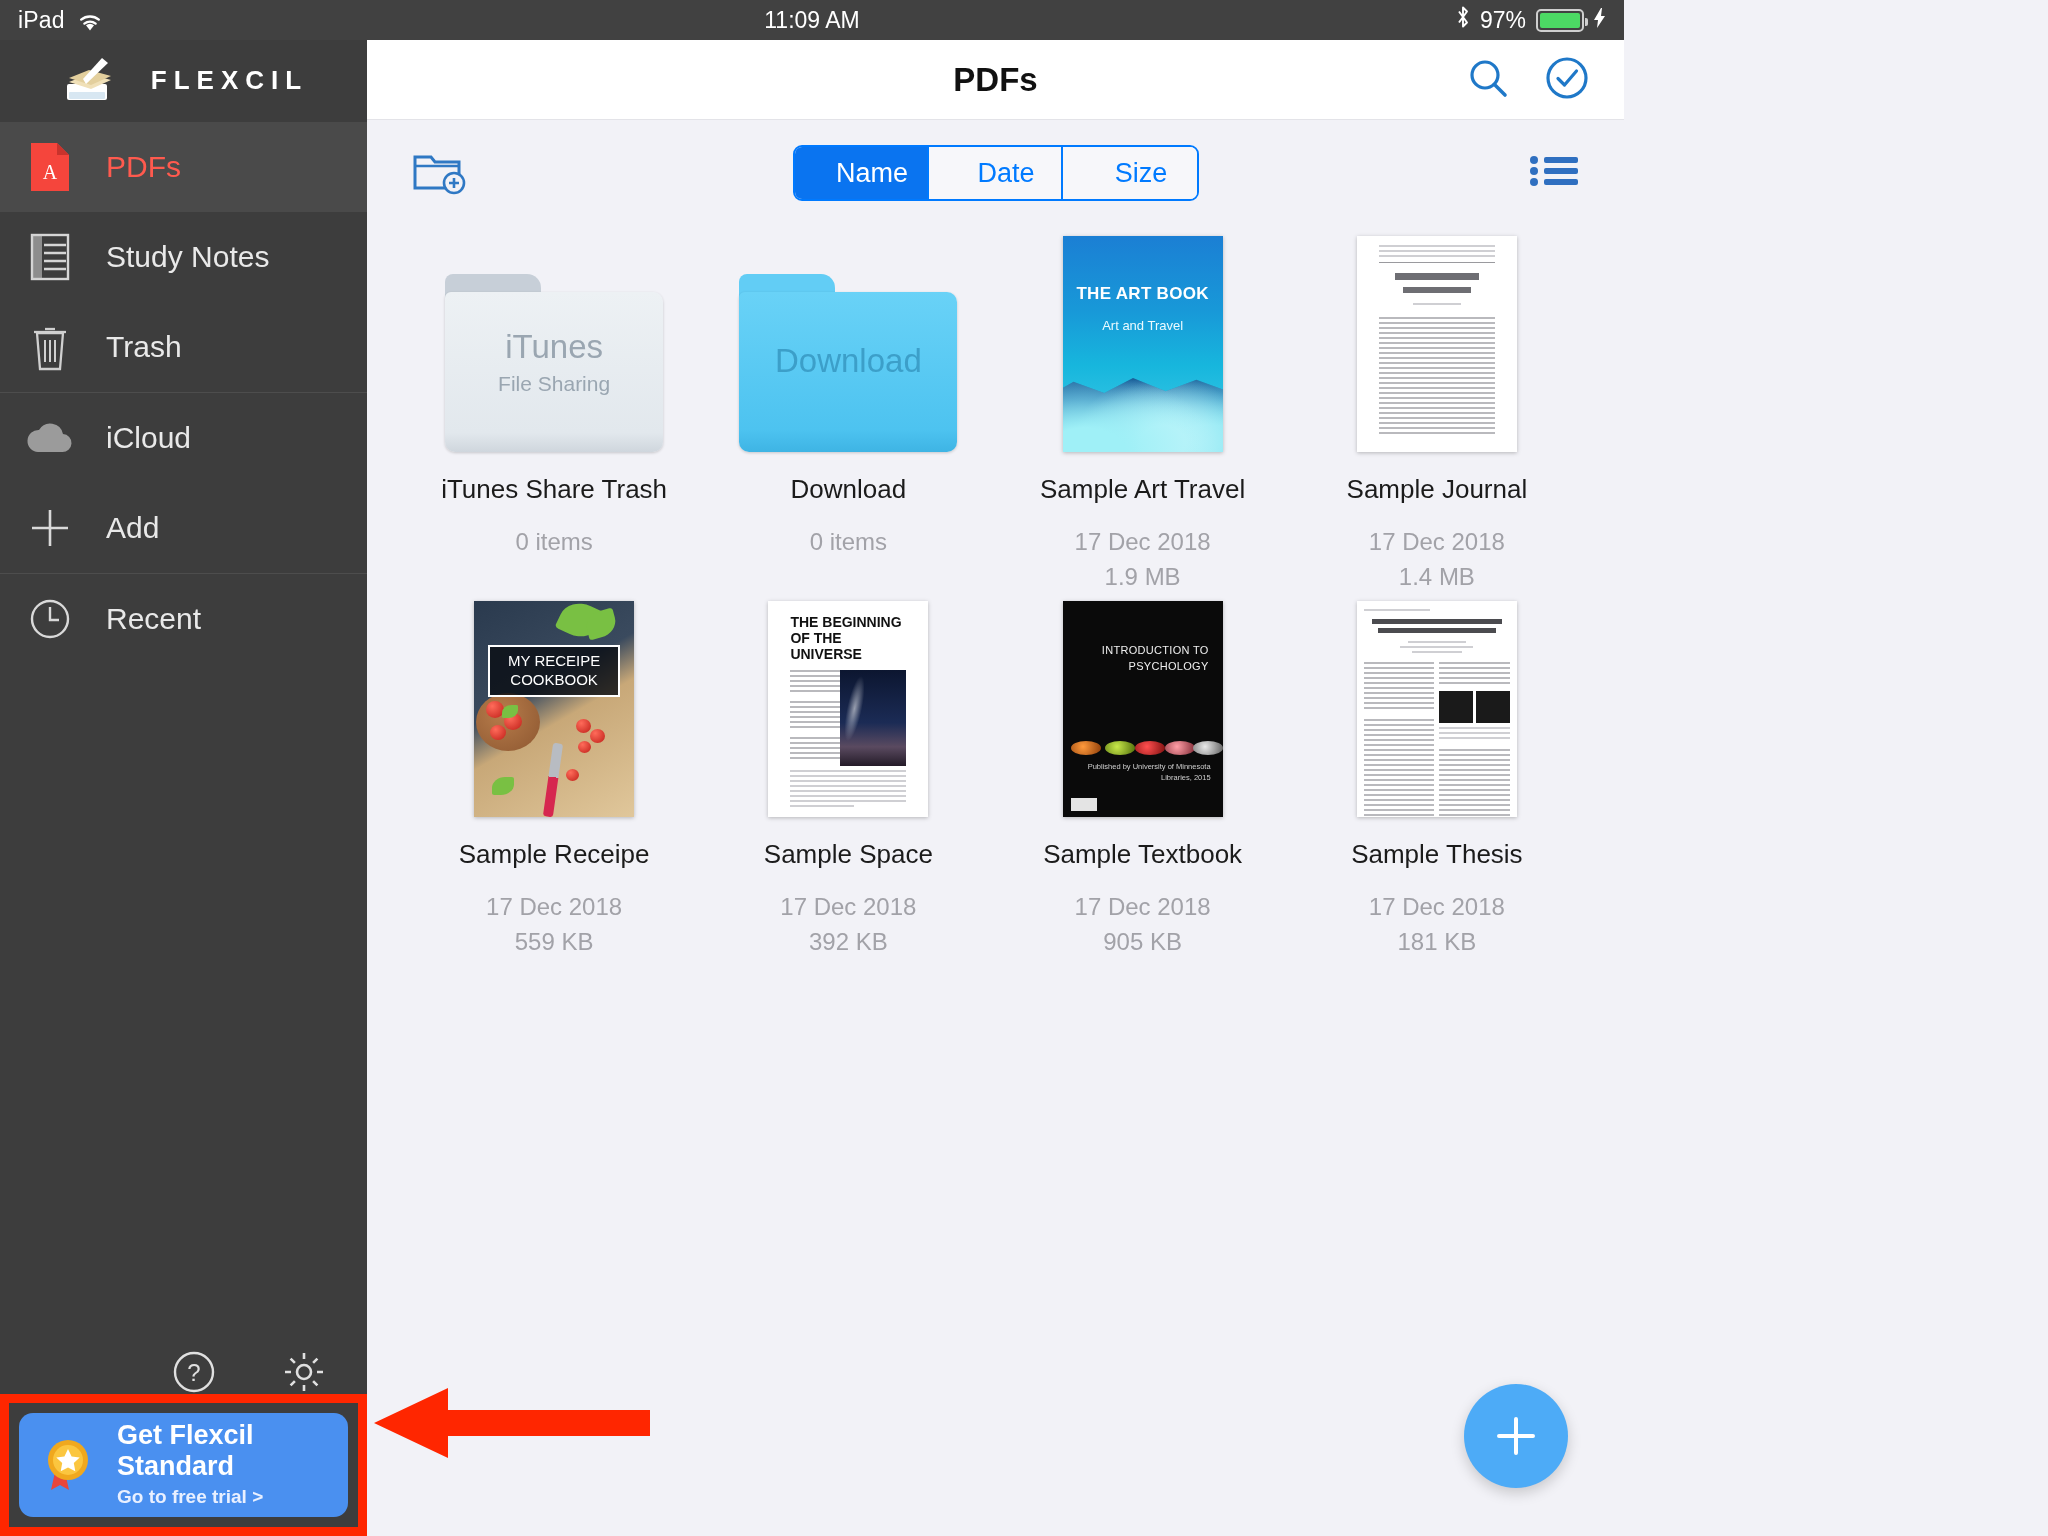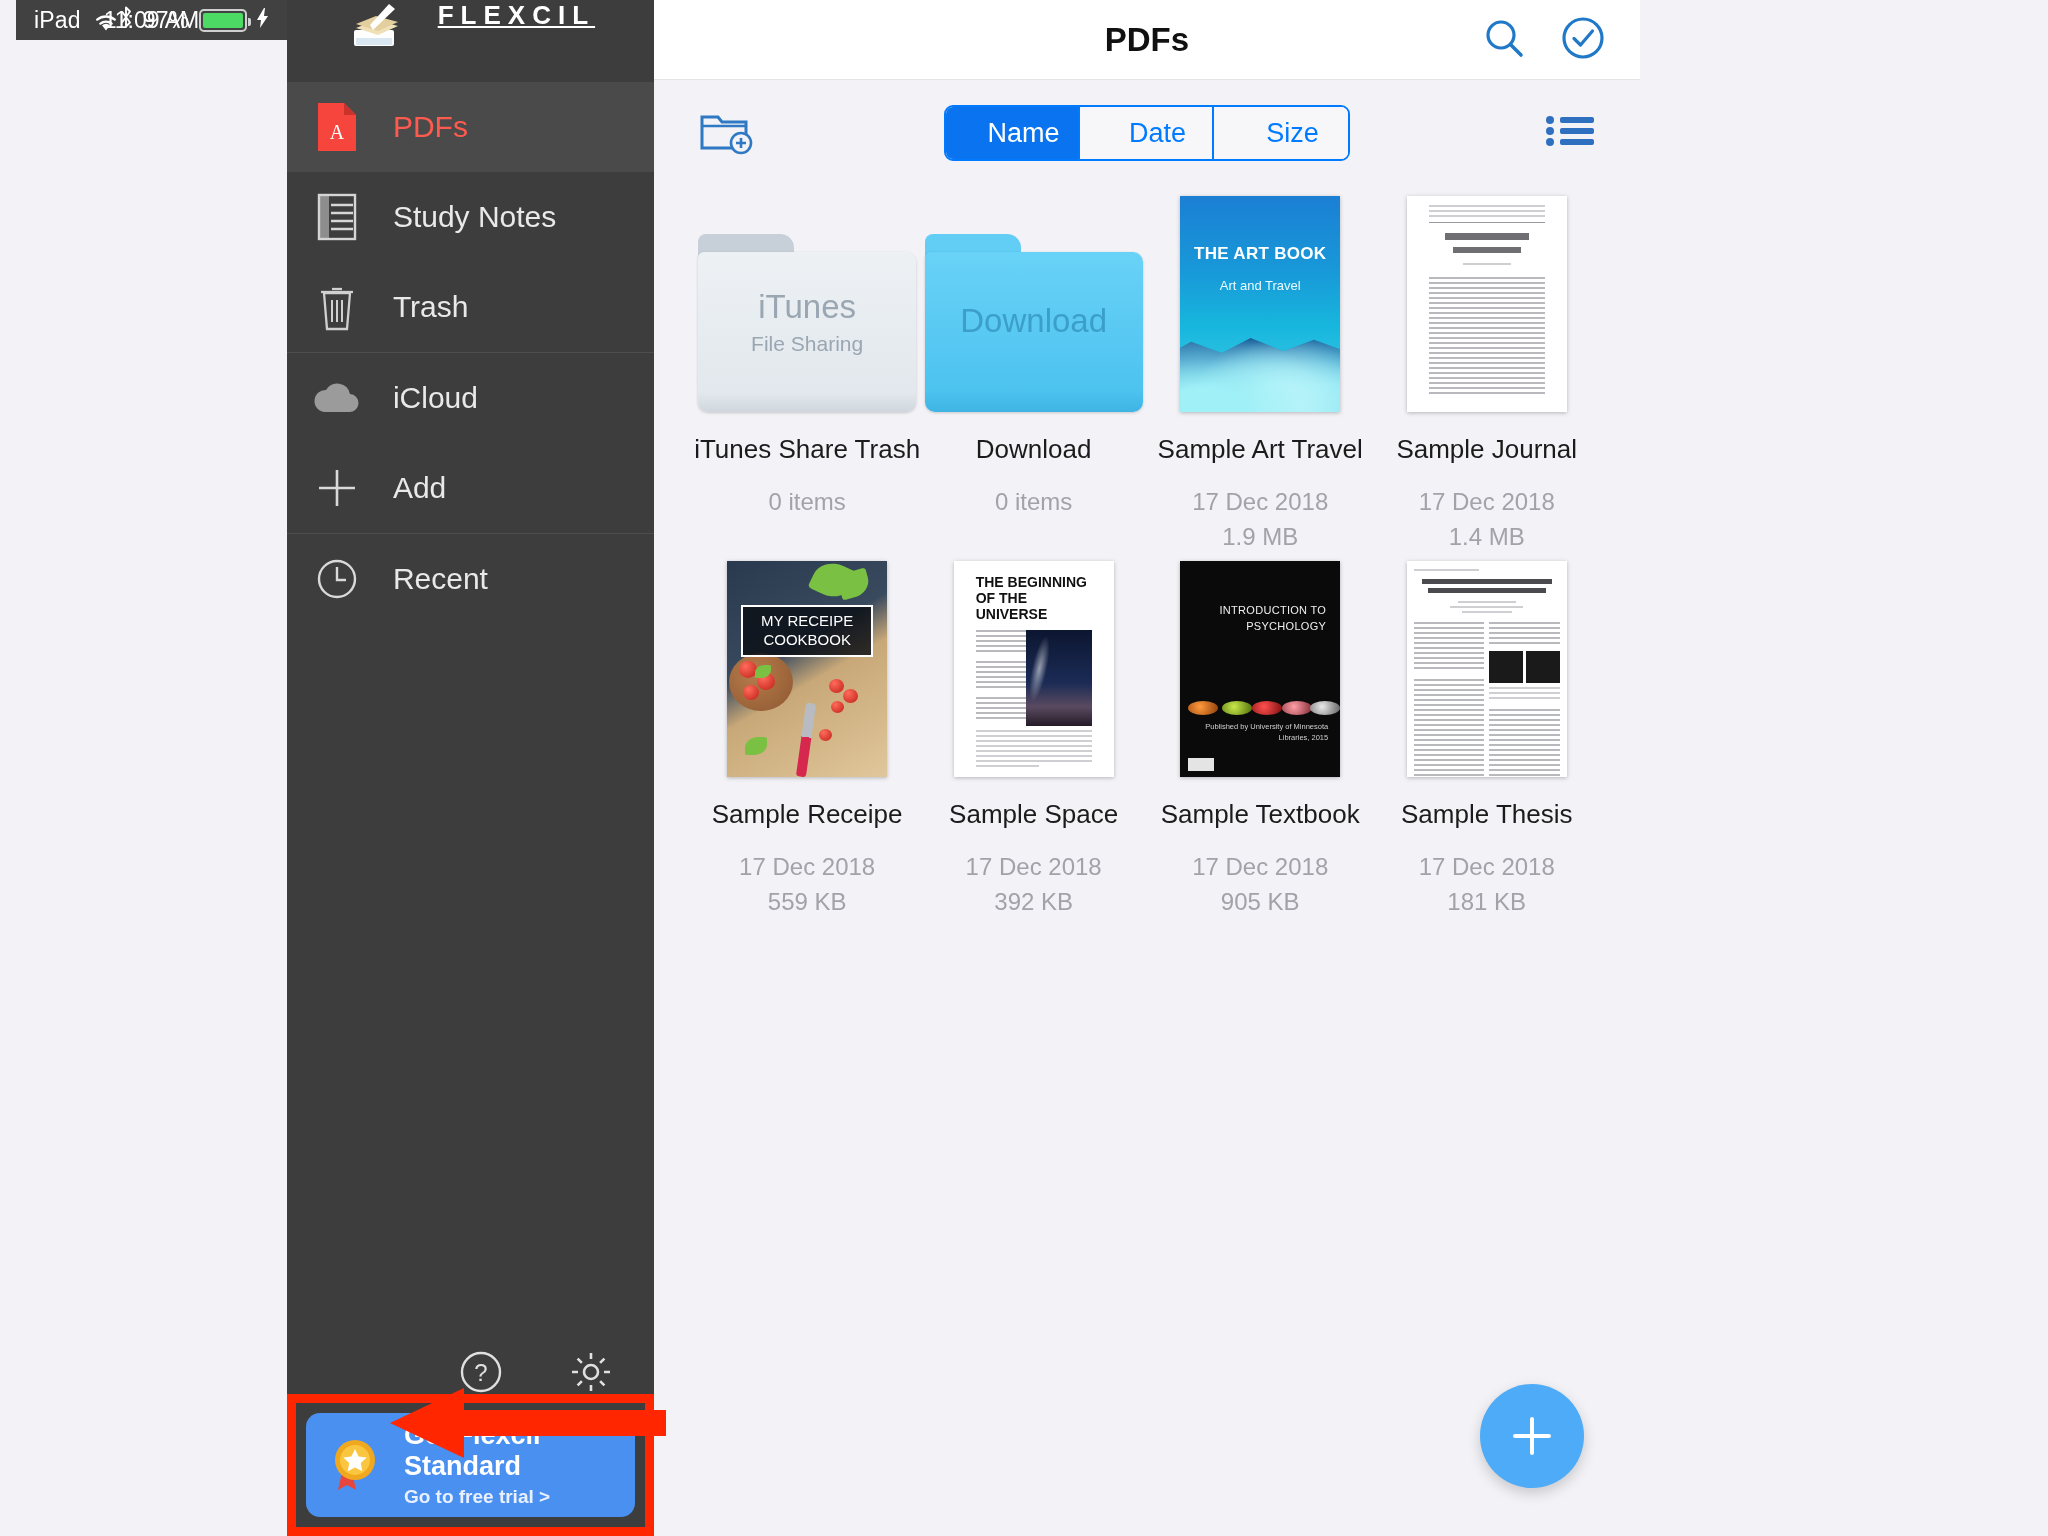--- a/index.html
+++ b/index.html
@@ -2,21 +2,21 @@
 <html><head>
 <meta charset="utf-8">
 <style>
   * { margin:0; padding:0; box-sizing:border-box; }
   html,body { width:2048px; height:1536px; overflow:hidden; }
   body {
     font-family:"Liberation Sans", sans-serif;
     background:#f2f2f7;
     -webkit-font-smoothing:antialiased;
   }
-  .screen { position:relative; width:1624px; height:1536px; display:flex; flex-direction:row;margin-left:16px; }
+  .screen { position:relative; width:1624px; height:1536px; display:flex; flex-direction:column; }
 
   
   .statusbar {
     height:40px; background:#414141; color:#fff; flex:0 0 40px;
     display:flex; align-items:center; position:relative; padding:0 18px;
   }
   .sb-left { display:flex; align-items:center; gap:12px; font-size:23px; letter-spacing:.2px; }
   .sb-center {
     position:absolute; left:0; right:0; text-align:center; font-size:23px; font-weight:400;
     pointer-events:none;
@@ -33,21 +33,21 @@
   .battery i{ display:block;height:100%;width:100%;background:#4cd964;border-radius:2px; }
 
   
   .body { flex:1; display:flex; min-height:0; }
 
   
   .sidebar {
     width:367px; flex:0 0 367px; background:#3d3d3d; color:#fff;
     display:flex; flex-direction:column; position:relative;
   }
-  .brand { height:80px; display:flex; justify-content:center; gap:30px;text-decoration:underline; }
+  .brand { height:80px; display:flex; align-items:center; justify-content:center; gap:30px; }
   .brand .logo { width:62px;height:52px; position:relative; }
   .brand .word { font-size:26px; font-weight:700; letter-spacing:7px; color:#fff; }
 
   .nav { margin-top:2px; }
   .nav-sep { height:1px; background:#4d4d4d; margin:0; }
   .nav-item {
     height:90px; display:flex; align-items:center; gap:28px; padding-left:22px;
     font-size:30px; color:#e9e9e9; cursor:pointer;
   }
   .nav-item .ic { width:56px; height:56px; display:flex; align-items:center; justify-content:center; flex:0 0 56px;}

